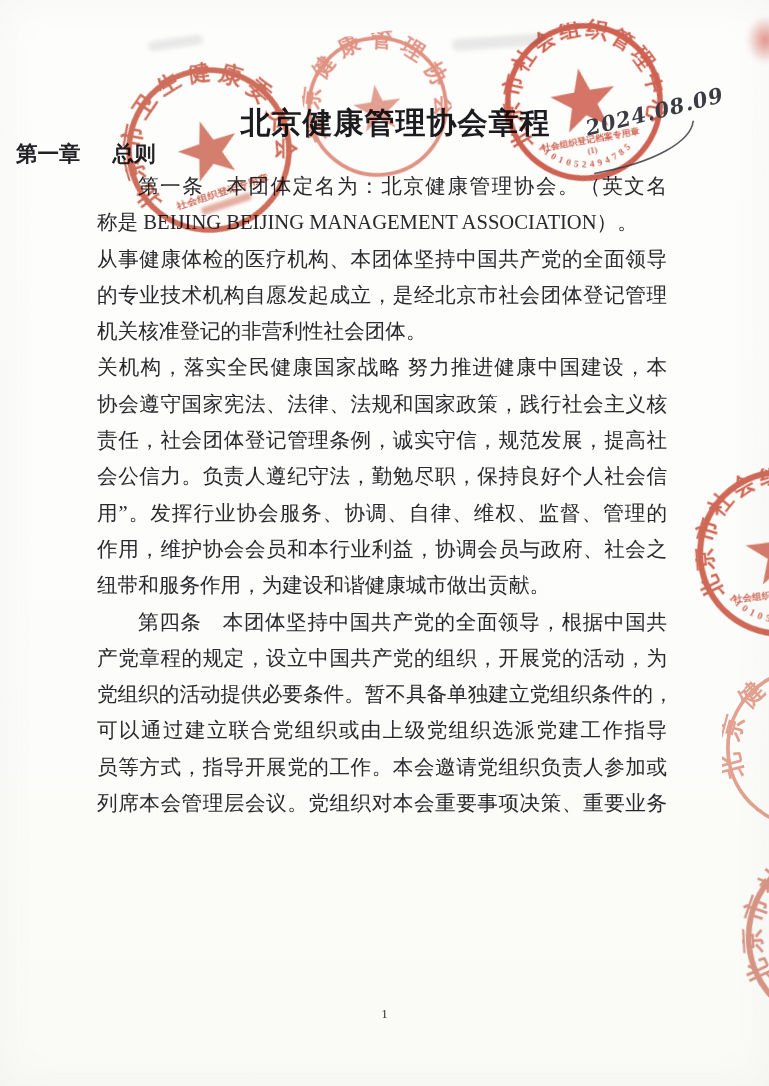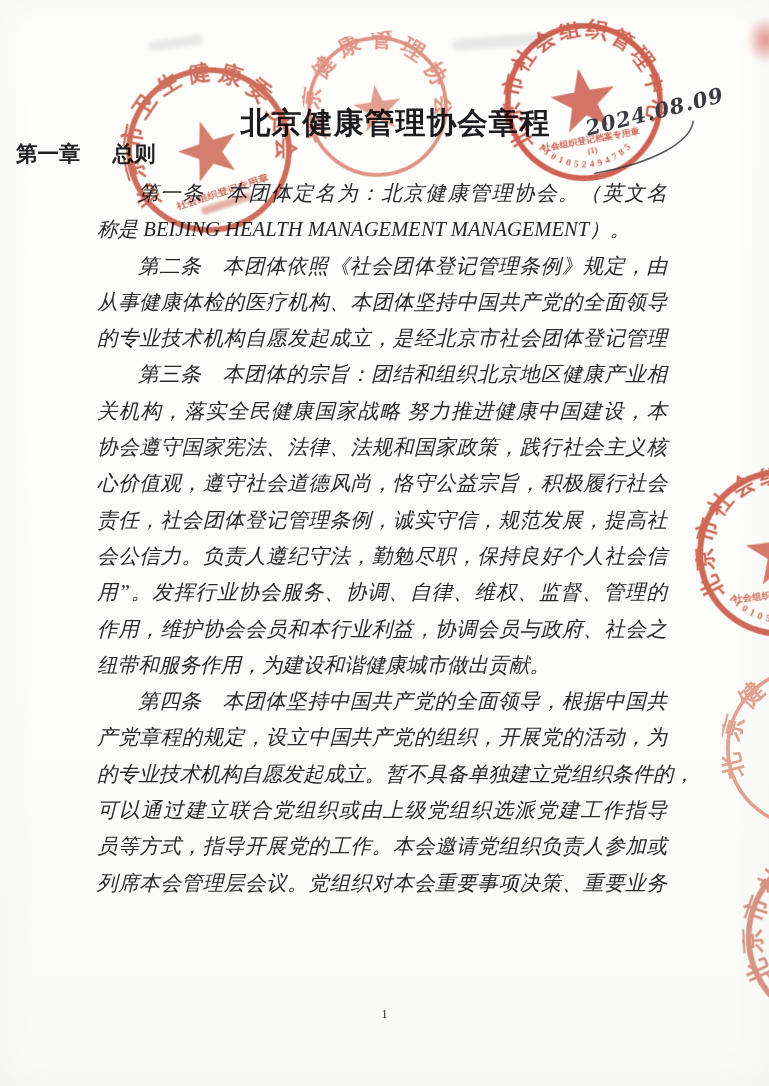--- a/index.html
+++ b/index.html
@@ -15,21 +15,21 @@
     position:absolute;top:92px;left:0;width:769px;margin:11px;
     text-align:center;font-size:30px;font-weight:bold;color:#1c1c20;
     letter-spacing:1px;z-index:2;
   }
   .chapter{
     position:absolute;top:139px;left:16px;width:769px;
     display:flex;justify-content:flex-start;gap:32px;
     font-size:21.5px;font-weight:bold;color:#222226;z-index:2;
   }
   .doc-body{
-    position:absolute;top:175px;left:97px;width:570px;z-index:2;font-style:italic;
+    position:absolute;top:168px;left:97px;width:570px;z-index:2;
   }
   .body-line{
     height:36.3px;line-height:36.3px;font-size:20.6px;color:#28282d;
     white-space:nowrap;
   }
   .fill{text-align:justify;text-align-last:justify;}
   .indent{padding-left:41px;}
   .page-number{
     position:absolute;top:1006px;left:0;width:769px;text-align:center;
     font-size:13px;color:#333;z-index:2;
@@ -150,36 +150,34 @@
 
   <h1 class="title">北京健康管理协会章程</h1>
 
   <div class="chapter">
     <span>第一章</span>
     <span>总则</span>
   </div>
 
   <div class="doc-body">
     <div class="body-line indent fill">第一条　本团体定名为：北京健康管理协会。（英文名</div>
-    <div class="body-line">称是 BEIJING HEALTH MANAGEMENT MANAGEMENT）。</div>
-    <div class="body-line indent fill">第二条　本团体依照《社会团体登记管理条例》规定，由</div>
+    <div class="body-line">称是 BEIJING BEIJING MANAGEMENT ASSOCIATION）。</div>
     <div class="body-line fill">从事健康体检的医疗机构、本团体坚持中国共产党的全面领导</div>
     <div class="body-line fill">的专业技术机构自愿发起成立，是经北京市社会团体登记管理</div>
-    <div class="body-line indent fill">第三条　本团体的宗旨：团结和组织北京地区健康产业相</div>
+    <div class="body-line">机关核准登记的非营利性社会团体。</div>
     <div class="body-line fill">关机构，落实全民健康国家战略 努力推进健康中国建设，本</div>
     <div class="body-line fill">协会遵守国家宪法、法律、法规和国家政策，践行社会主义核</div>
-    <div class="body-line fill">心价值观，遵守社会道德风尚，恪守公益宗旨，积极履行社会</div>
     <div class="body-line fill">责任，社会团体登记管理条例，诚实守信，规范发展，提高社</div>
     <div class="body-line fill">会公信力。负责人遵纪守法，勤勉尽职，保持良好个人社会信</div>
     <div class="body-line fill">用”。发挥行业协会服务、协调、自律、维权、监督、管理的</div>
     <div class="body-line fill">作用，维护协会会员和本行业利益，协调会员与政府、社会之</div>
     <div class="body-line">纽带和服务作用，为建设和谐健康城市做出贡献。</div>
     <div class="body-line indent fill">第四条　本团体坚持中国共产党的全面领导，根据中国共</div>
     <div class="body-line fill">产党章程的规定，设立中国共产党的组织，开展党的活动，为</div>
-    <div class="body-line fill">的专业技术机构自愿发起成立。暂不具备单独建立党组织条件的，</div>
+    <div class="body-line fill">党组织的活动提供必要条件。暂不具备单独建立党组织条件的，</div>
     <div class="body-line fill">可以通过建立联合党组织或由上级党组织选派党建工作指导</div>
     <div class="body-line fill">员等方式，指导开展党的工作。本会邀请党组织负责人参加或</div>
     <div class="body-line fill">列席本会管理层会议。党组织对本会重要事项决策、重要业务</div>
   </div>
 
   <div class="page-number">1</div>
 
 </div>
 
 </body></html>

